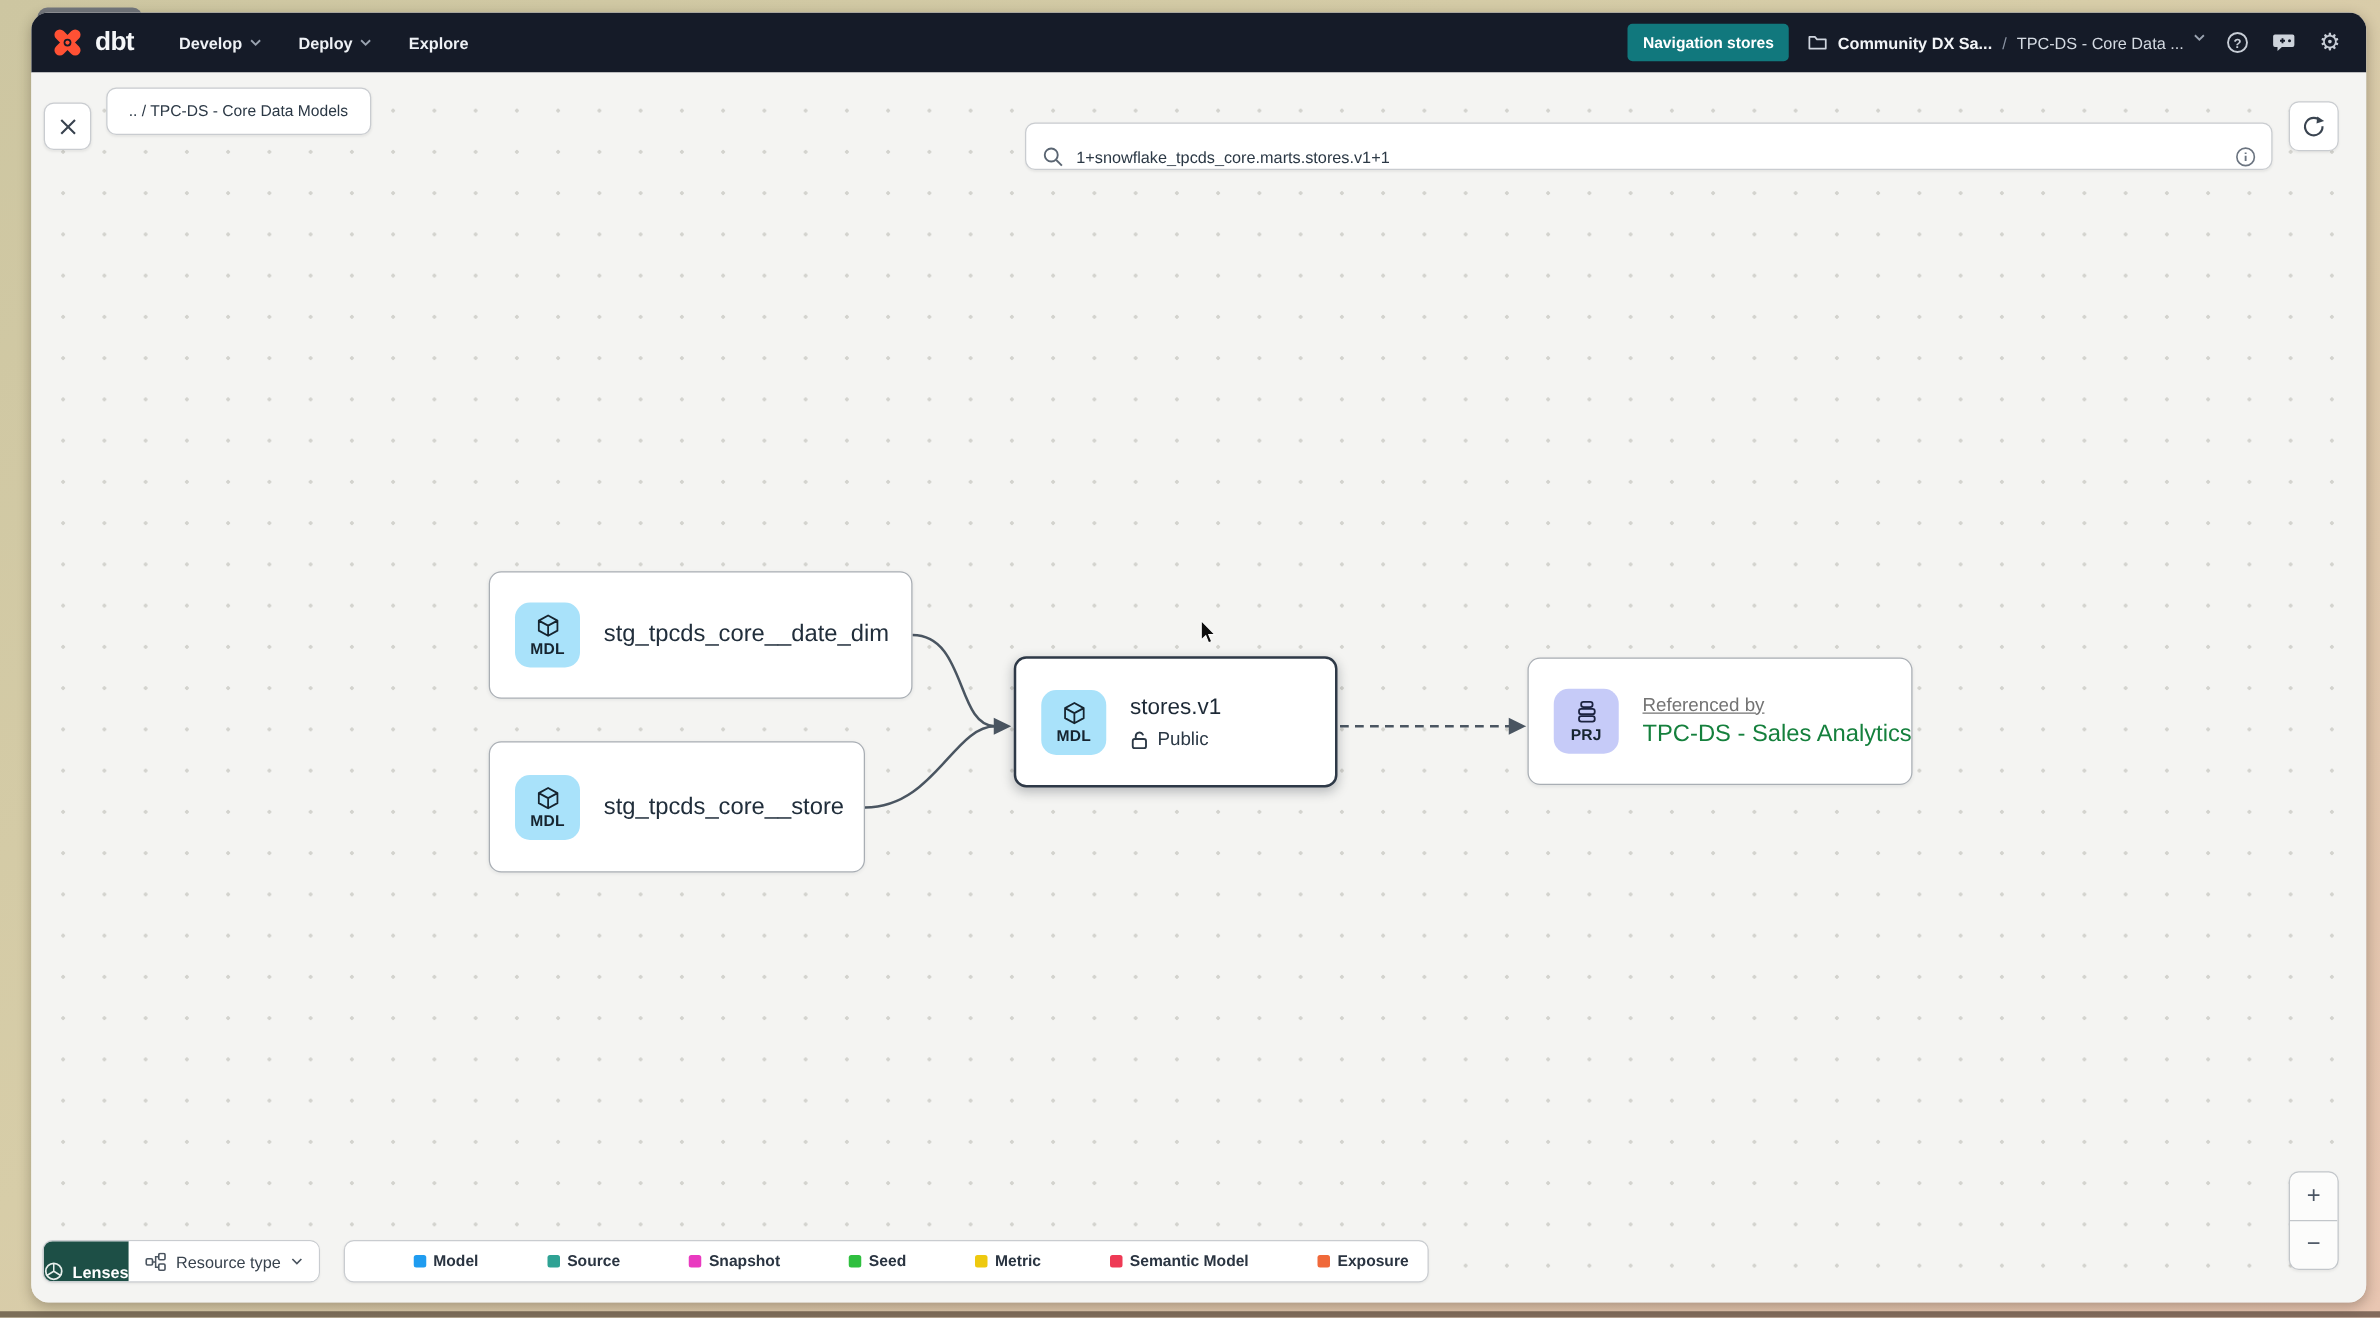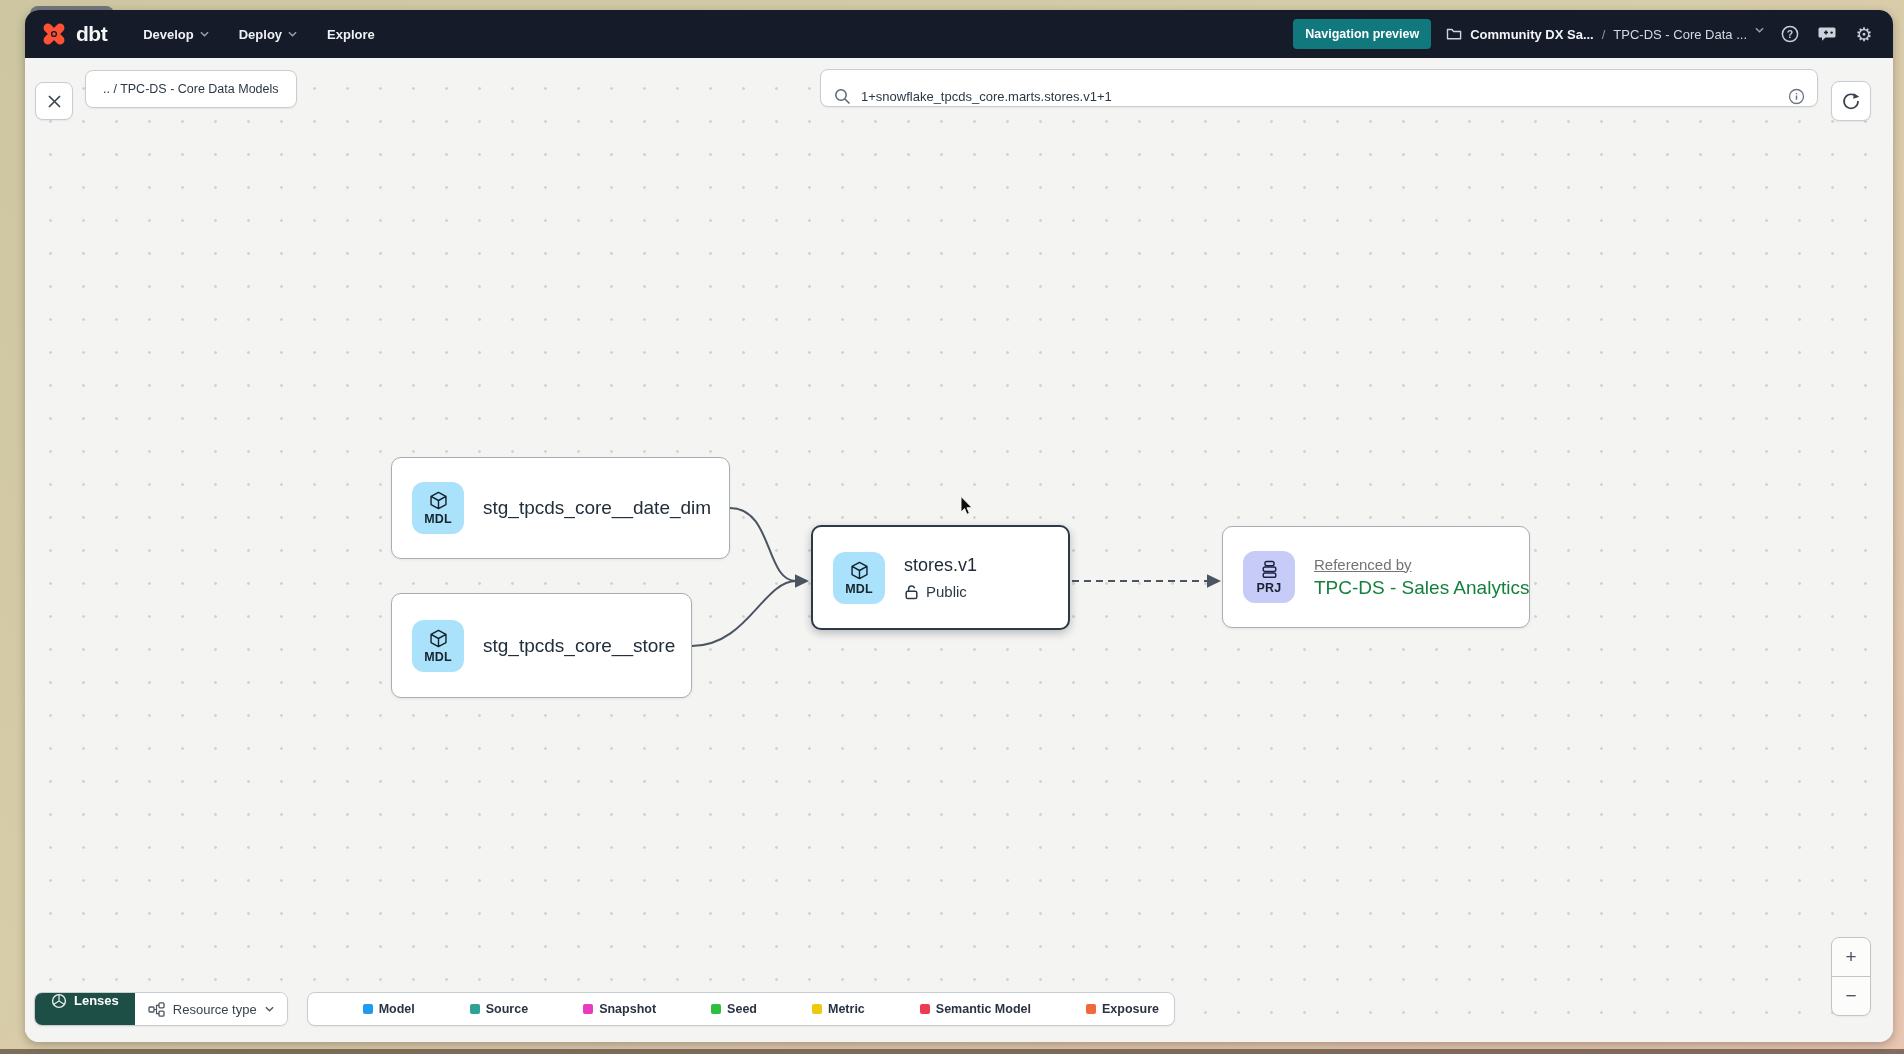--- a/index.html
+++ b/index.html
@@ -38,21 +38,21 @@
   
   .canvas { position:relative; flex:1; background:#f4f4f2; overflow:hidden;
     background-image:radial-gradient(circle,#d3d3ce 1.3px, transparent 1.5px);
     background-size:33px 33px; background-position:9px 14px; }
 
   .pill { position:absolute; background:#fff; border:1px solid #c9ccd0; border-radius:8px;
     box-shadow:0 1px 2px rgba(0,0,0,.06); display:flex; align-items:center; }
   .close-btn { left:10px; top:24px; width:38px; height:38px; justify-content:center; cursor:pointer; }
   .crumb-pill { left:60px; top:12px; height:38px; padding:0 17px; font-size:12.5px;
     font-weight:500; color:#2b3845; cursor:pointer; }
-  .search-bar { left:795px; top:11px; width:998px; height:38px; padding:16px 12px 0 13px; gap:10px; }
+  .search-bar { left:795px; top:40px; width:998px; height:38px; padding:16px 12px 0 13px; gap:10px; }
   .search-val { font-size:13px; color:#2b3845; flex:1; white-space:nowrap; overflow:hidden; }
   .refresh-btn { left:1806px; top:23px; width:40px; height:40px; justify-content:center; cursor:pointer; }
 
   
   .node { position:absolute; background:#fff; border:1.5px solid #a9aeb4; border-radius:10px;
     display:flex; align-items:center; gap:19px; padding:0 20px;
     box-shadow:0 1px 3px rgba(20,30,40,.07); cursor:pointer; }
   .node.selected { border:2px solid #2e3947; box-shadow:0 3px 9px rgba(20,30,40,.28); }
   .res-badge { width:52px; height:52px; border-radius:12px; flex:0 0 52px;
     display:flex; flex-direction:column; align-items:center; justify-content:center; gap:1px;
@@ -63,21 +63,21 @@
   .node-sub { display:flex; align-items:center; gap:7px; margin-top:7px; font-size:15px; color:#2b3845; }
   .ref-sub { font-size:15px; color:#737373;text-decoration:underline; }
   .ref-label { font-size:19px; color:#15803d; margin-top:4px; white-space:nowrap; }
 
   .edges { position:absolute; inset:0; pointer-events:none; }
 
   
   .bottom-bar { position:absolute; left:9px; bottom:16px; display:flex; gap:19px; align-items:center; }
   .seg { display:flex; height:34px; border:1px solid #c9ccd0; border-radius:8px; overflow:hidden;
     background:#fff; box-shadow:0 1px 2px rgba(0,0,0,.06); }
-  .seg-lenses { display:flex; align-items:flex-start; gap:7px; padding:0 16px; color:#fff;
+  .seg-lenses { display:flex; align-items:flex-end; gap:7px; padding:0 0; color:#fff;
     font-size:13px; font-weight:700; cursor:pointer; }
   .seg-resource { display:flex; align-items:center; gap:8px; padding:0 13px; color:#39434e;
     font-size:13px; font-weight:500; background:#fff; cursor:pointer; }
   .legend-pill { height:34px; border:1px solid #c9ccd0; border-radius:8px; background:#fff;
     box-shadow:0 1px 2px rgba(0,0,0,.06); display:flex; align-items:center; gap:15px; padding:0 15px; }
   .legend-item { display:flex; align-items:center; gap:6px;margin-left:40px; }
   .swatch { width:10px; height:10px; border-radius:2px; flex:0 0 10px; }
   .legend-label { font-size:12.5px; font-weight:600; color:#2a3441; white-space:nowrap; }
 
   .zoom-ctrl { position:absolute; right:22px; bottom:26px; width:40px; border:1px solid #c2c6ca;
@@ -129,21 +129,21 @@
         <span>Deploy</span>
         <svg class="chev" viewBox="0 0 10 6">
             <polyline points="1,1 5,5 9,1" fill="none" stroke="#9aa3b0" stroke-width="1.6"></polyline>
           </svg>
       </div>
       <div class="nav-item">
         <span>Explore</span>
       </div>
     </div>
     <div class="nav-right">
-      <span class="preview-badge" style="background: rgb(17, 120, 125);">Navigation preview</span>
+      <span class="preview-badge" style="background: rgb(17, 120, 125);">Navigation stores</span>
       <div class="acct">
         <svg width="16" height="14" viewBox="0 0 16 14">
           <path d="M1.5 2.5 h4.4 l1.7 2 h7 v7.3 h-13.1 z" fill="none" stroke="#cfd5de" stroke-width="1.4" stroke-linejoin="round"></path>
         </svg>
         <span class="acct-name">Community DX Sa...</span>
         <span class="acct-sep">/</span>
         <span class="acct-proj">TPC-DS - Core Data ...</span>
         <svg class="chev" viewBox="0 0 10 6">
             <polyline points="1,1 5,5 9,1" fill="none" stroke="#9aa3b0" stroke-width="1.6"></polyline>
           </svg>

